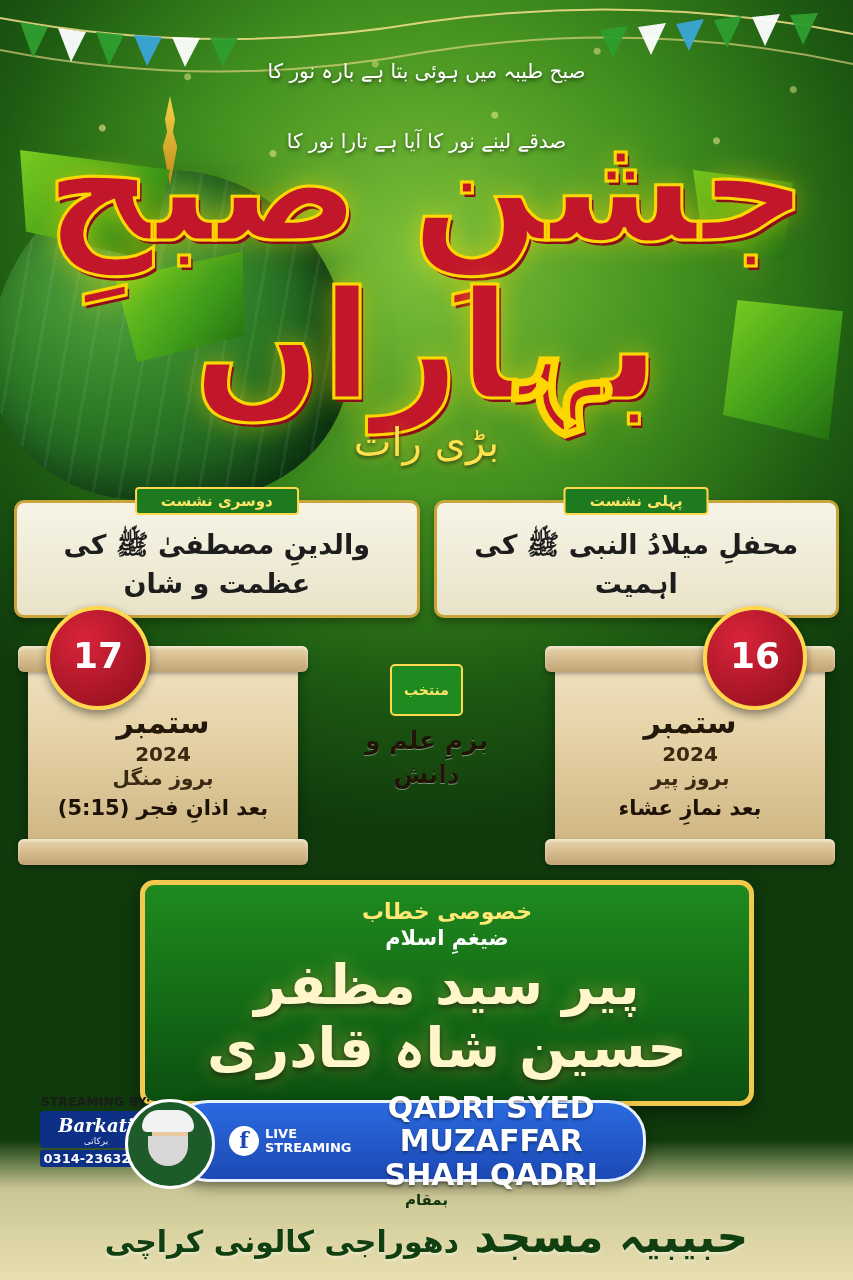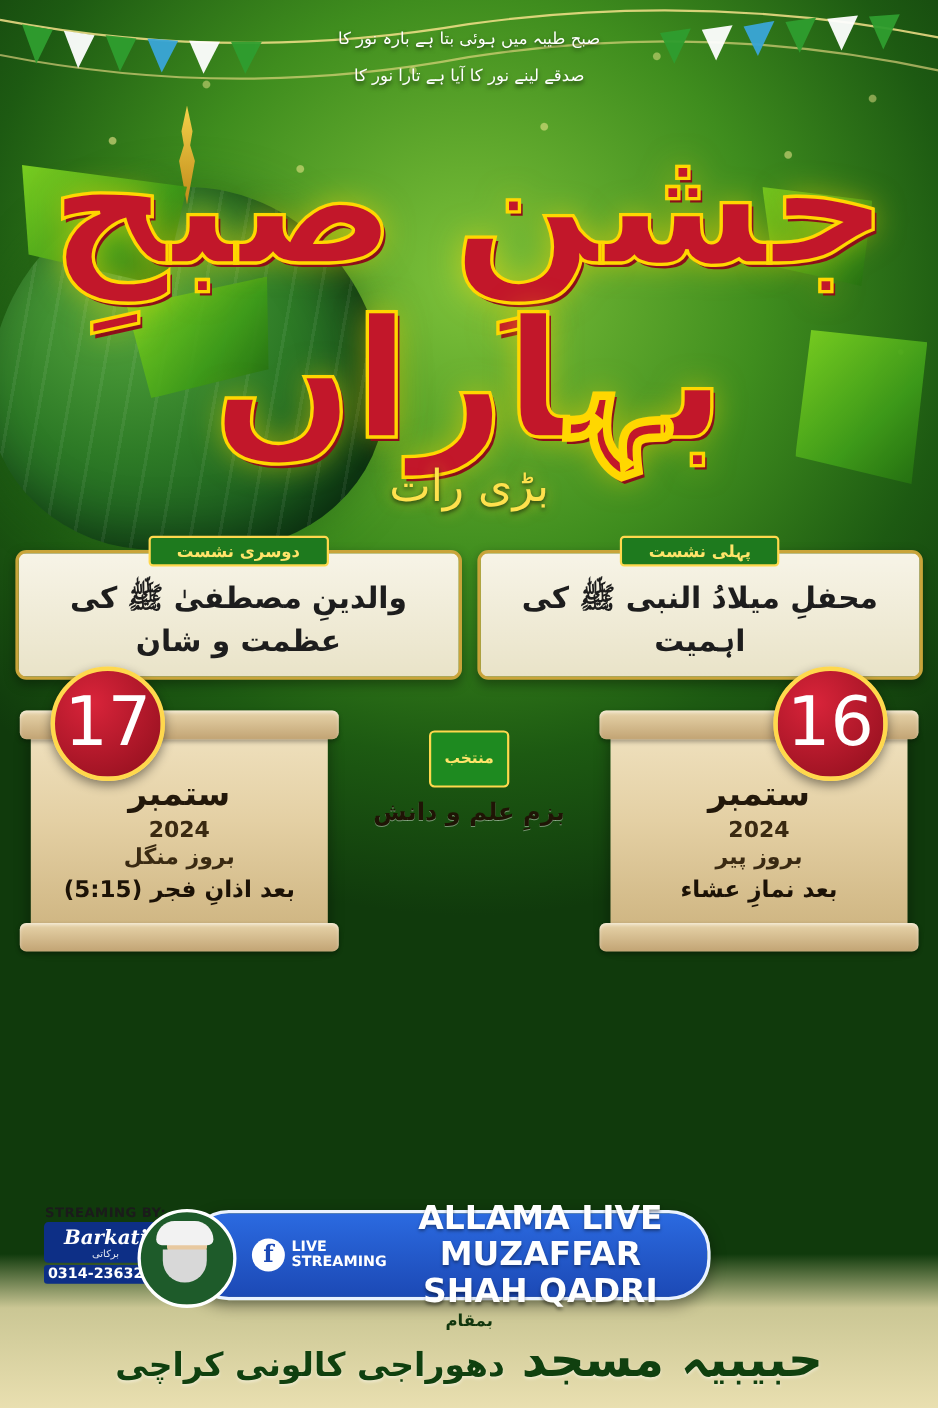--- a/index.html
+++ b/index.html
@@ -92,24 +92,25 @@
   .couplet {
     position: absolute;
     top: 18px;
     left: 0; right: 0;
     text-align: center;
     color: #ffffff;
     text-shadow: 0 2px 4px rgba(0,0,0,0.55);
     direction: rtl;
   }
   .couplet .line {
-    font-size: 15px;
+    font-size: 20px;
     line-height: 34px;
     font-family: "DejaVu Sans", sans-serif;
     letter-spacing: 0.5px;
+    margin-top: 36px;
   }
 
   
   .title-wrap {
     position: absolute;
     top: 110px;
     left: 0; right: 0;
     text-align: center;
     direction: rtl;
   }
@@ -209,22 +210,22 @@
   .scroll.left  { left: 8px; }
   .scroll .daynum {
     position: absolute;
     top: -52px;
     right: 18px;
     width: 96px; height: 96px;
     border-radius: 50%;
     background: radial-gradient(circle at 35% 30%, #d9243a, #8d0e1c);
     border: 4px solid #ffd84d;
     color: #ffffff;
-    font-size: 62px;
-    font-weight: normal;
+    font-size: 36px;
+    font-weight: bold;
     line-height: 92px;
     text-align: center;
     box-shadow: 0 4px 10px rgba(0,0,0,0.45);
   }
   .scroll.left .daynum { right: auto; left: 18px; }
   .scroll .month {
     padding-top: 46px;
     font-size: 30px;
     font-weight: bold;
     color: #23180a;
@@ -255,21 +256,21 @@
     background: #1e8a20;
     color: #ffe46a;
     border: 2px solid #ffd84d;
     border-radius: 5px;
     font-size: 14px;
     font-weight: bold;
     padding: 16px 12px;
   }
   .center-tag .txt {
     margin-top: 8px;
-    font-size: 22px;
+    font-size: 25px;
     font-weight: bold;
     color: #1f1405;
     line-height: 1.35;
     text-shadow: 0 1px 0 rgba(255,255,255,0.4);
   }
 
   
   .speaker-panel {
     position: absolute;
     top: 880px;
@@ -511,20 +512,25 @@
     <div class="scroll left">
       <div class="daynum">17</div>
       <div class="month">ستمبر</div>
       <div class="year">2024</div>
       <div class="year">بروز منگل</div>
       <div class="time">بعد اذانِ فجر (5:15)</div>
     </div>
 
   </div>
 
+  <div class="speaker-panel">
+    <div class="khitab">خصوصی خطاب</div>
+    <div class="laqab">ضیغمِ اسلام</div>
+    <div class="name">پیر سید مظفر حسین شاہ قادری</div>
+  </div>
 
   <div class="sand"></div>
 
   <div class="designer">
     <div class="lbl">STREAMING BY:</div>
     <div class="logo">
       <div class="brand">Barkati</div>
       <div class="sub">برکاتی</div>
     </div>
     <div class="phone">0314-2363236</div>
@@ -536,21 +542,21 @@
       <div class="beard"></div>
     </div>
     <div class="fbwrap">
       <div class="fb">f</div>
       <div class="livetxt">
         <div>LIVE</div>
         <div>STREAMING</div>
       </div>
     </div>
     <div class="names">
-      <div>ALLAMA LIVE</div>
+      <div>QADRI SYED</div>
       <div>MUZAFFAR SHAH QADRI</div>
     </div>
   </div>
 
   <div class="venue">
     <div class="org">بمقام</div>
     <div class="line">
       <span>حبیبیہ مسجد</span>
       <span class="small">دھوراجی کالونی کراچی</span>
     </div>

